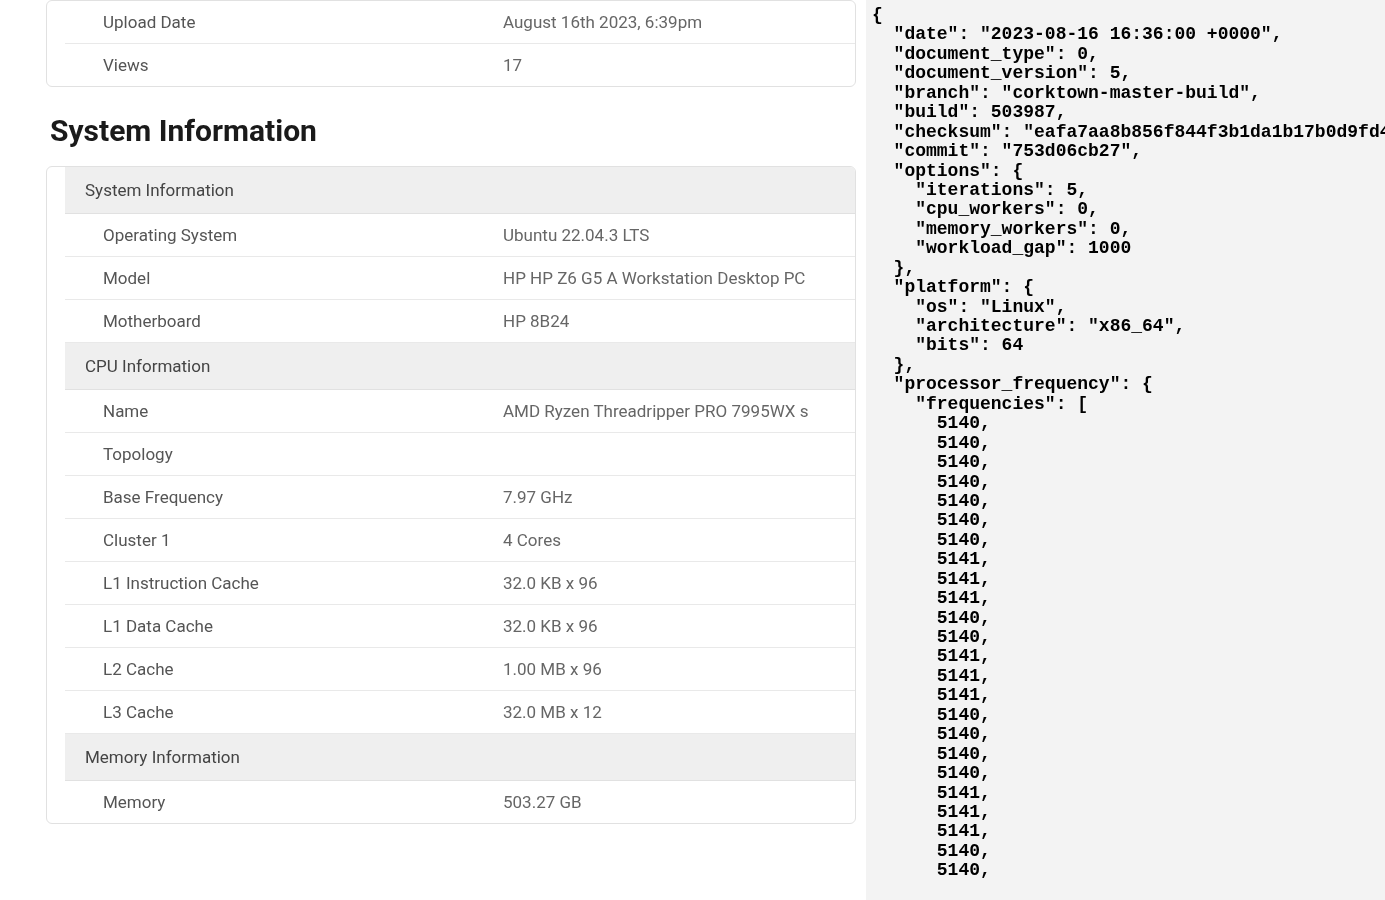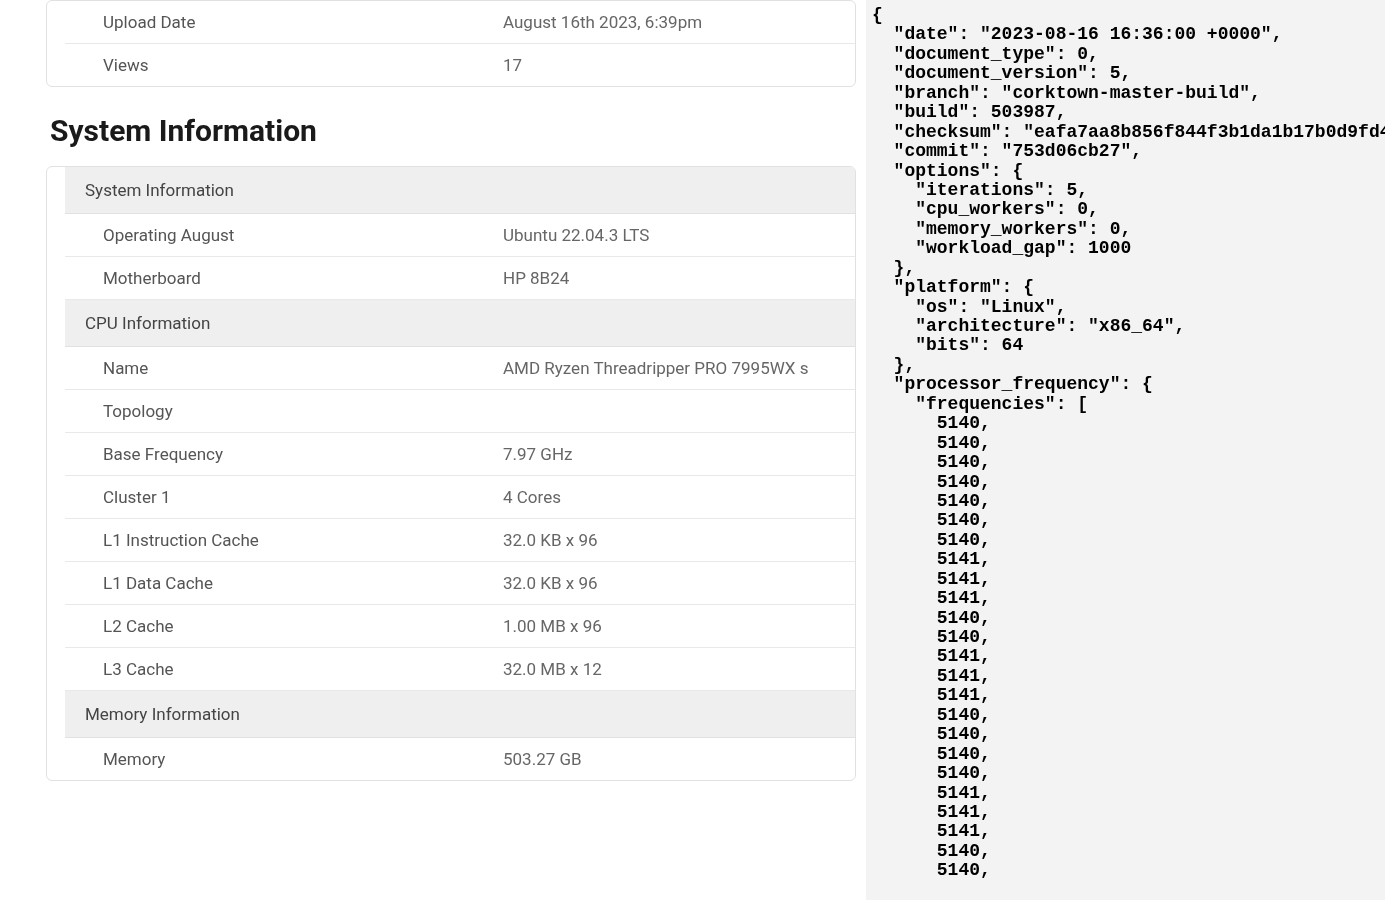--- a/index.html
+++ b/index.html
@@ -82,22 +82,26 @@
       <div class="value">17</div>
     </div>
   </div>
 
   <h1>System Information</h1>
 
   <div class="card">
 
     <div class="section-hdr">System Information</div>
     <div class="row">
-      <div class="label">Operating August</div>
+      <div class="label">Operating System</div>
       <div class="value">Ubuntu 22.04.3 LTS</div>
+    </div>
+    <div class="row">
+      <div class="label">Model</div>
+      <div class="value">HP HP Z6 G5 A Workstation Desktop PC</div>
     </div>
     <div class="row">
       <div class="label">Motherboard</div>
       <div class="value">HP 8B24</div>
     </div>
 
     <div class="section-hdr">CPU Information</div>
     <div class="row">
       <div class="label">Name</div>
       <div class="value">AMD Ryzen Threadripper PRO 7995WX s</div>

